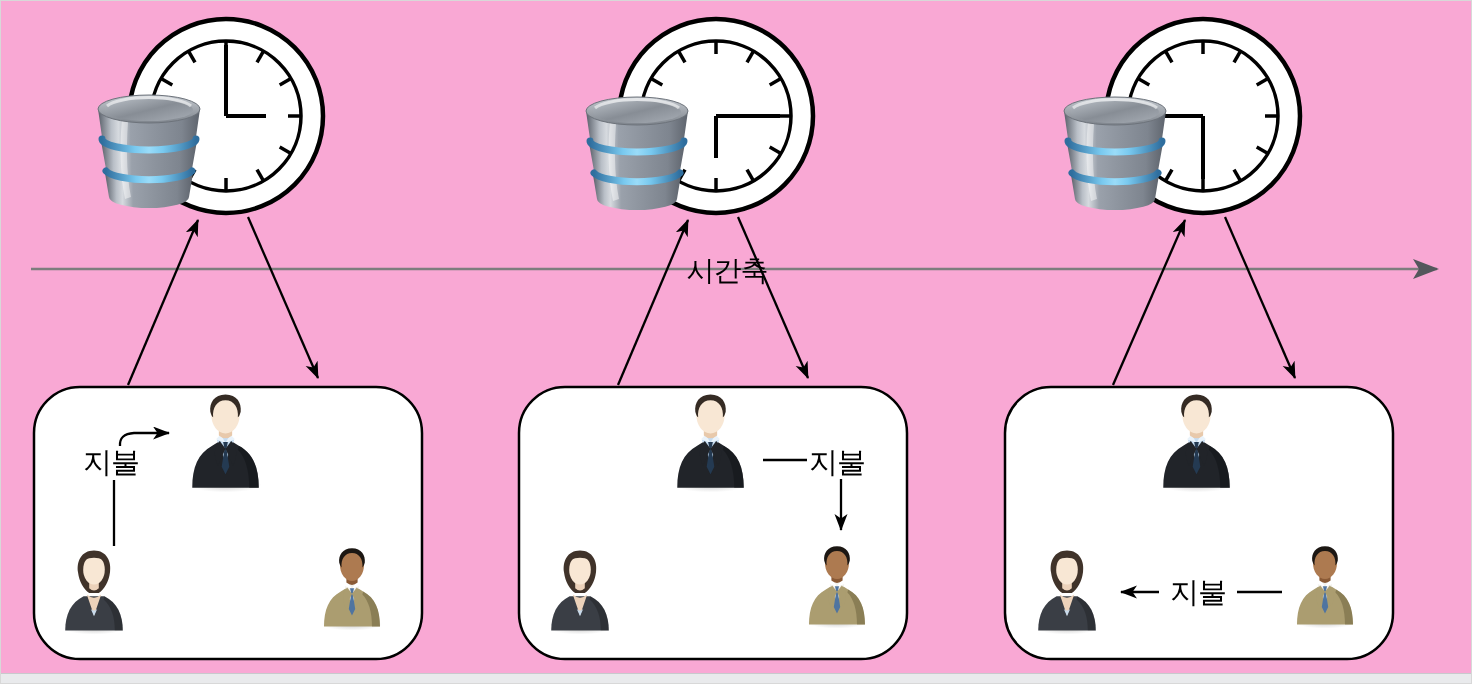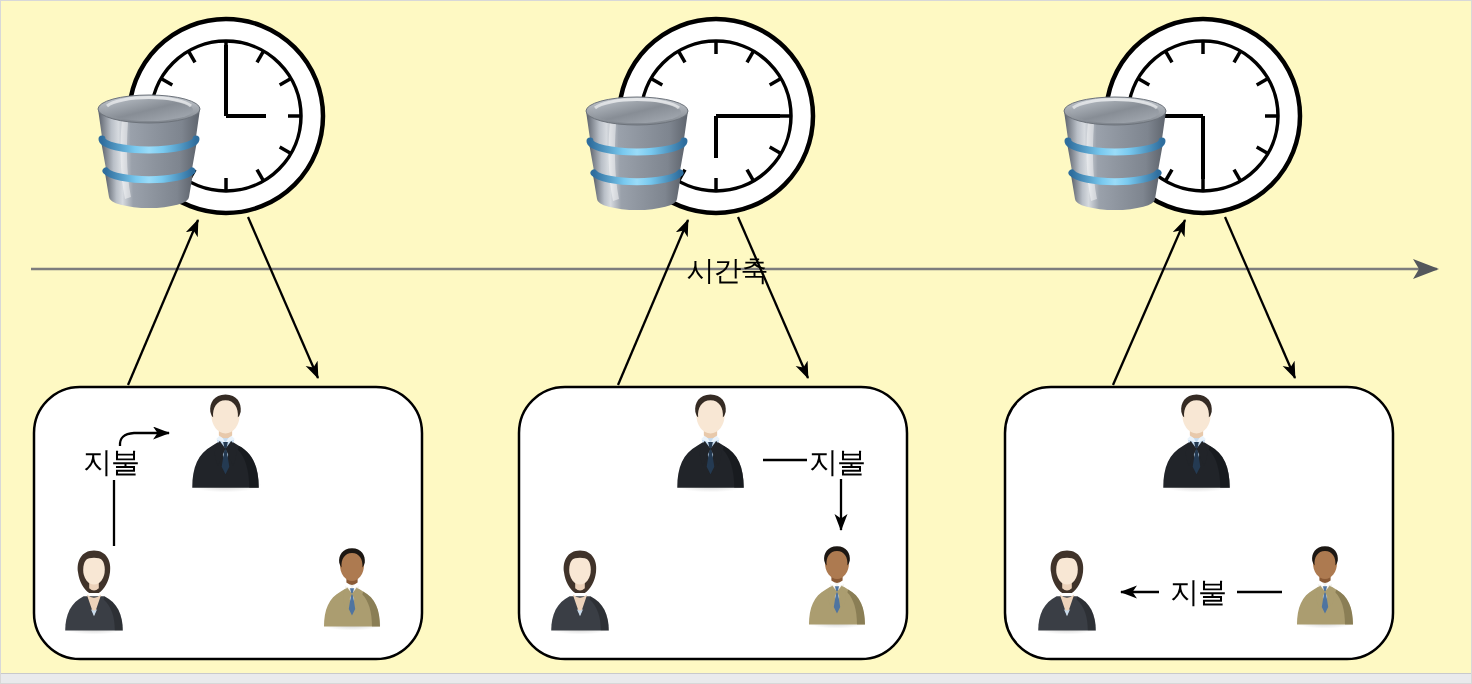--- a/index.html
+++ b/index.html
@@ -1,21 +1,21 @@
 <!DOCTYPE html>
 <html><head>
 <meta charset="utf-8">
 <style>
   html,body{margin:0;padding:0;background:#fff;}
   .canvas{
     position:relative;
     width:1472px;height:684px;
     box-sizing:border-box;
     border:1px solid #d8d8d8;
-    background:#fef9c3;
+    background:#f9a8d4;
     font-family:"Liberation Sans", sans-serif;
     overflow:hidden;
   }
   svg text{font-family:"Liberation Sans", sans-serif; fill:#000;}
   .axis-label{font-size:28px; letter-spacing:-1px;}
   .pay-label{font-size:29px; letter-spacing:-1px;}
   use.person-dark{ --suit:#212429; --suitDark:#121417; --skin:#f8e7d4; --skin2:#e8c9ab;
                    --hair:#352b24; --shirt:#c6ddf2; --collar:#eaf3fb; --tie:#243a52; }
   use.person-tan{  --suit:#ab9d70; --suitDark:#6f6440; --skin:#ad7a50; --skin2:#8a5a36;
                    --hair:#1c1713; --shirt:#f2f1ec; --collar:#ffffff; --tie:#4f74a0; }

